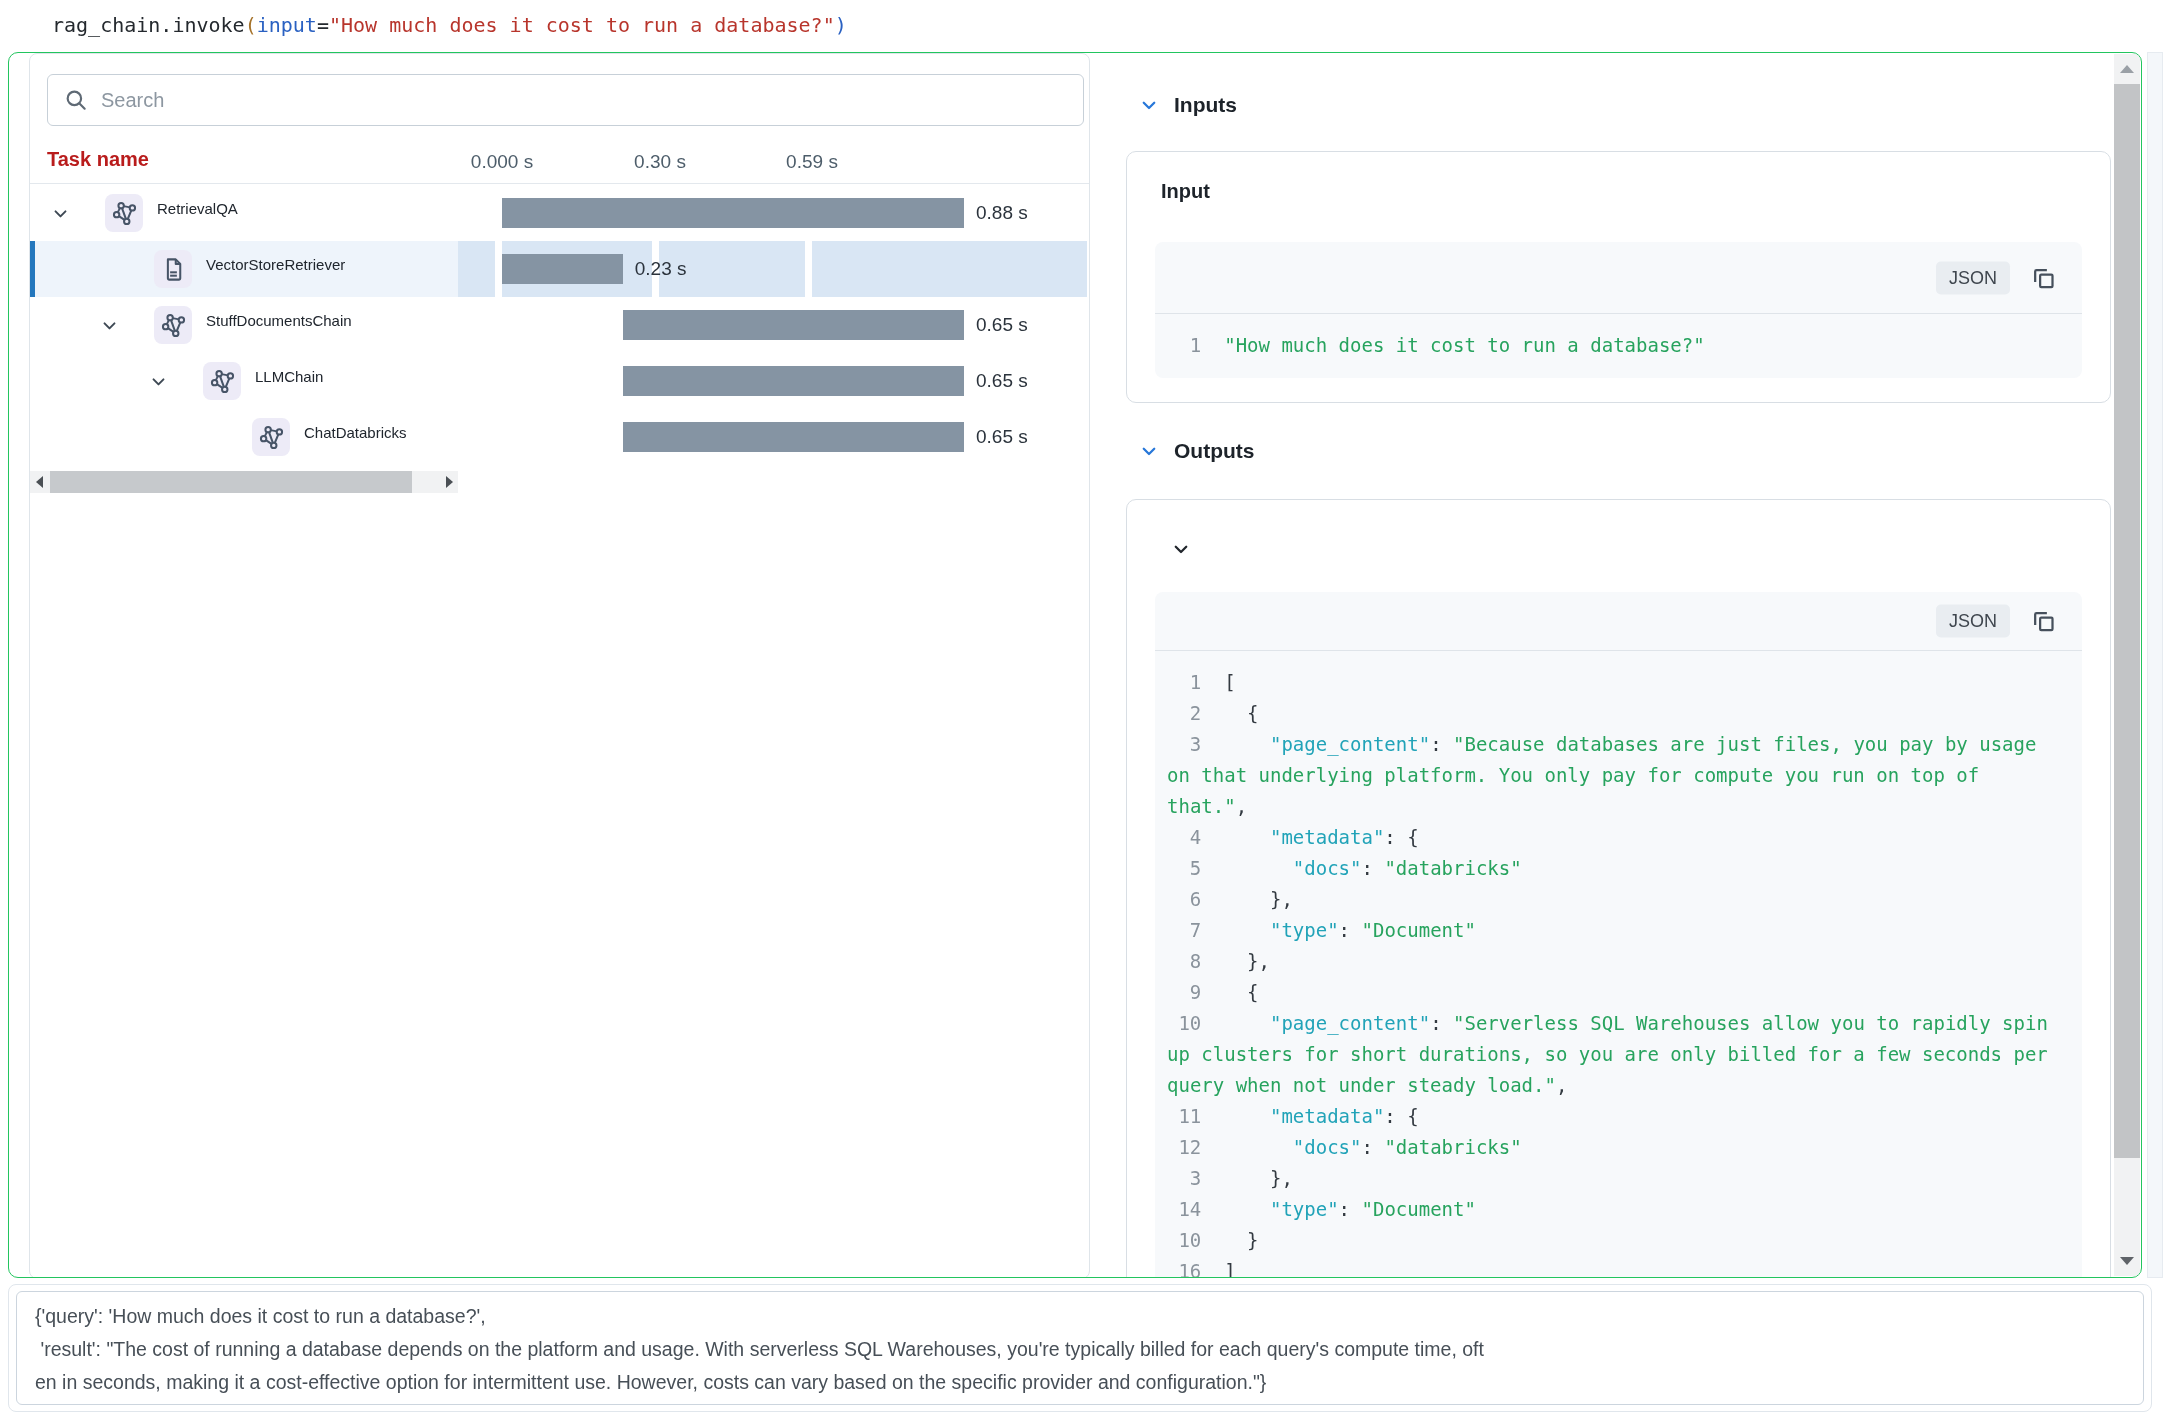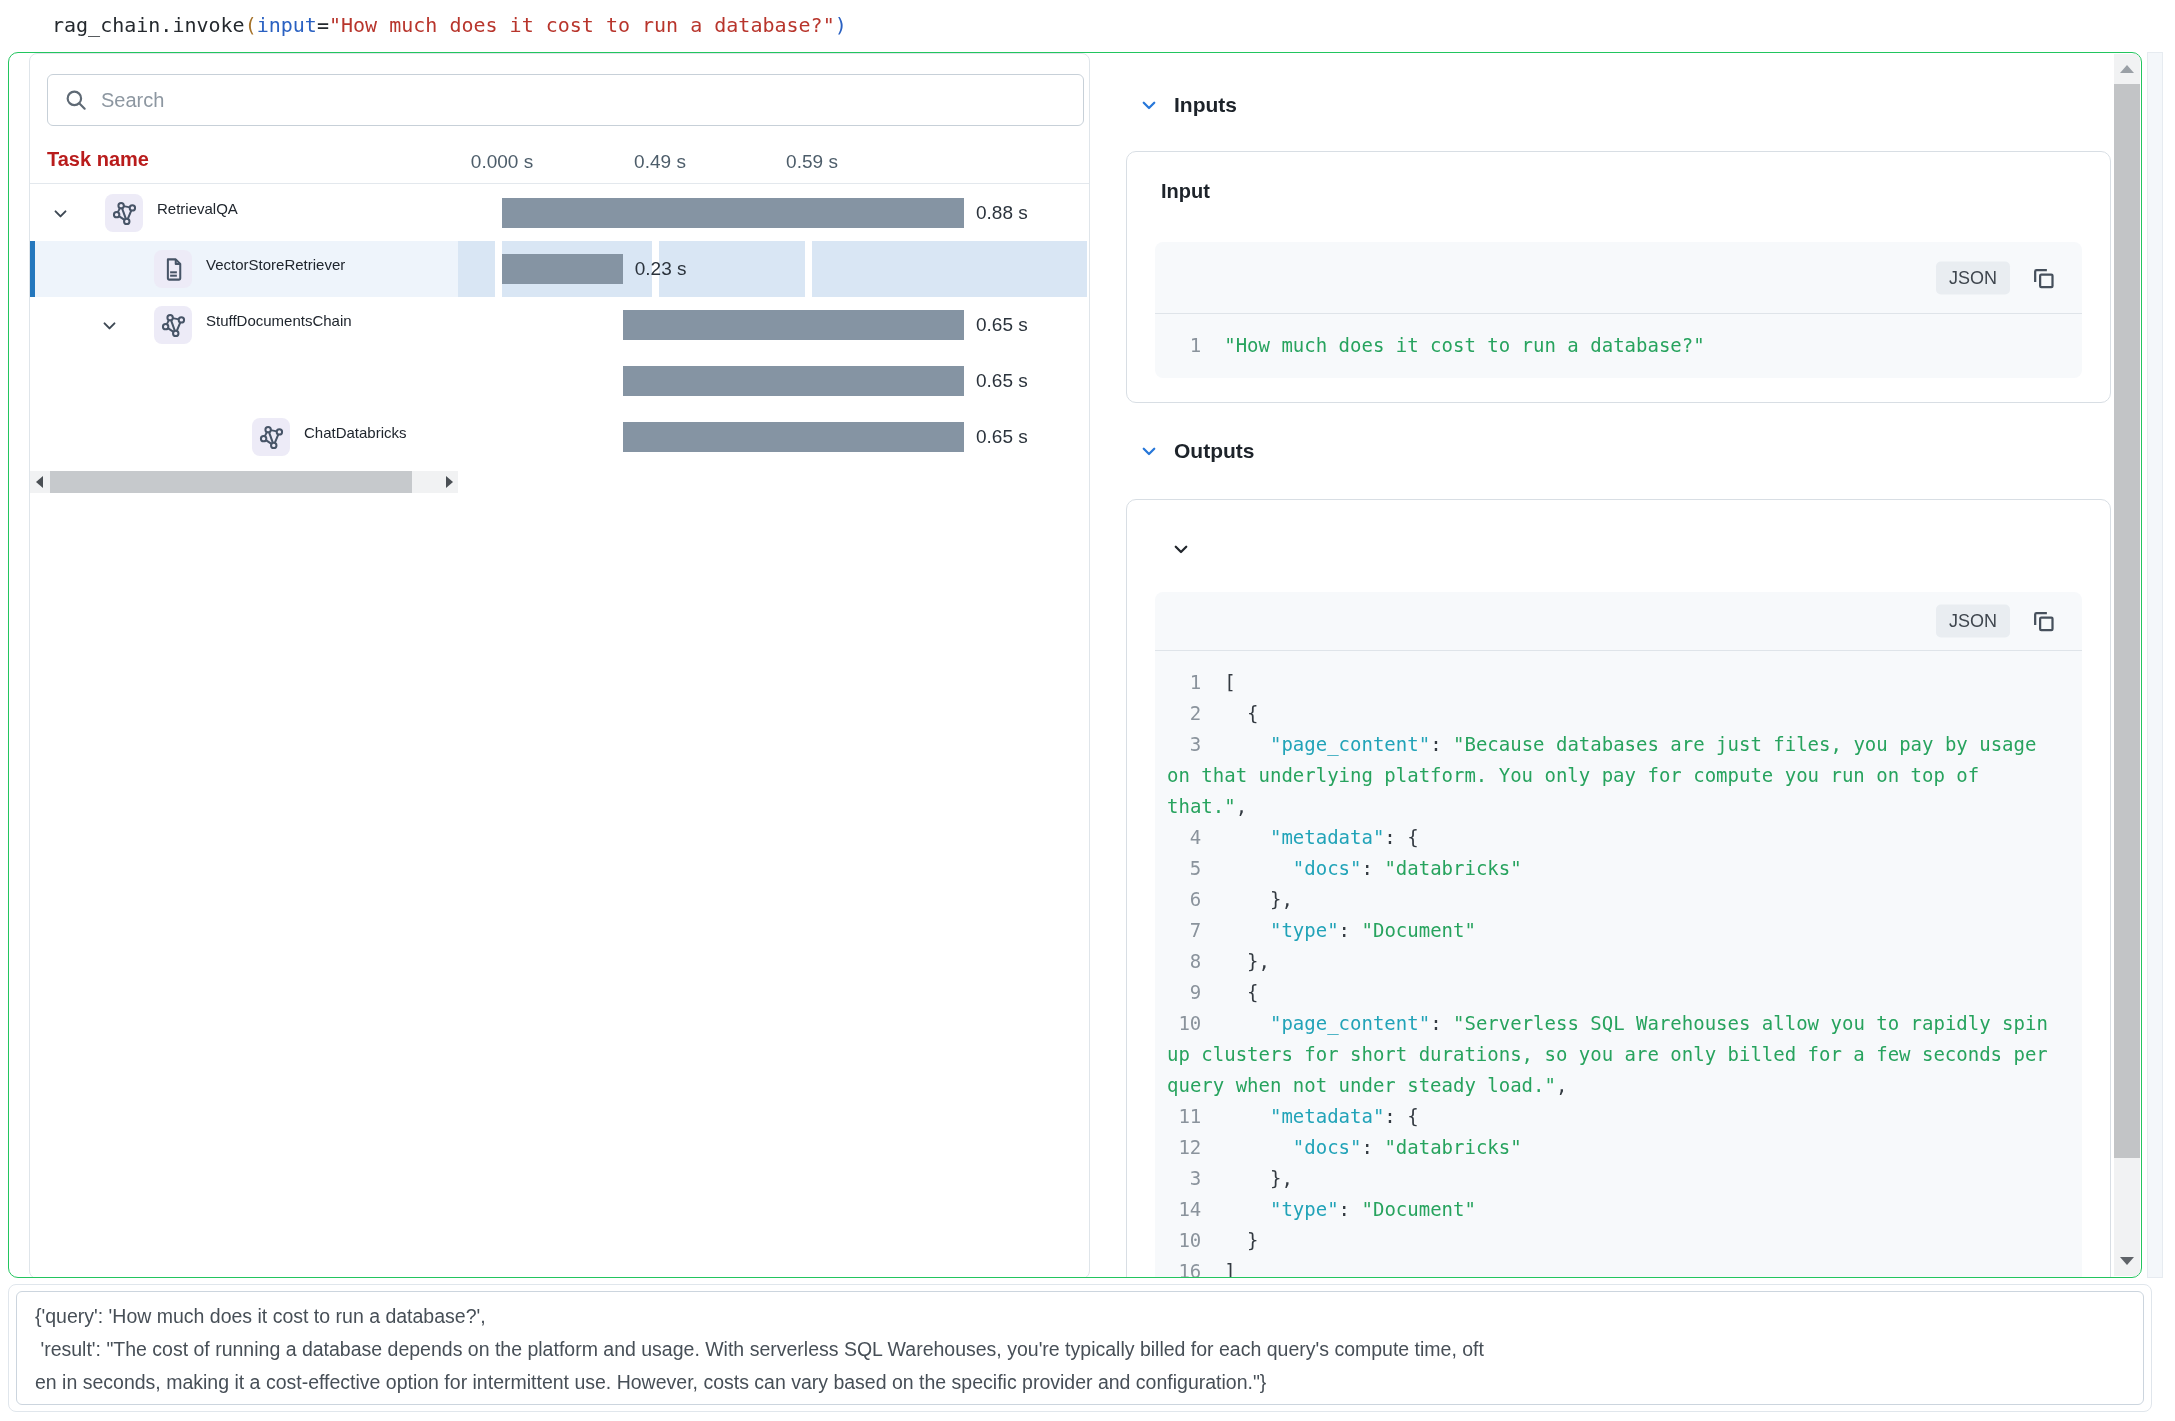--- a/index.html
+++ b/index.html
@@ -112,21 +112,21 @@
           <svg width="26" height="26" viewBox="0 0 24 24" fill="none" stroke="#5f6a75" stroke-width="2" stroke-linecap="round">
             <circle cx="10.5" cy="10.5" r="6.2"></circle>
               <line x1="15.2" y1="15.2" x2="20" y2="20"></line>
           </svg>
         </span>
         <input type="text" placeholder="Search" style="">
       </div>
 
       <div class="task-name-header">Task name</div>
       <span class="tick-label" style="left:472px">0.000 s</span>
-      <span class="tick-label" style="left:630px">0.49 s</span>
+      <span class="tick-label" style="left:630px">0.30 s</span>
       <span class="tick-label" style="left:782px">0.59 s</span>
       <div class="tree-header-divider"></div>
 
       <div id="tree-rows">
           <div class="row" style="top: 131px;">
 
     <div class="name-cell">
       <span class="expander" style="left: 22px;">
         <svg width="17" height="17" viewBox="0 0 24 24" fill="none" stroke="#3e4954" stroke-width="2.8" stroke-linecap="round" stroke-linejoin="round">
           <polyline points="5,9 12,16 19,9"></polyline>
@@ -195,20 +195,42 @@
         </svg>
 
       </span>
       <span class="row-label" style="left: 176px;">StuffDocumentsChain</span>
     </div>
     <div class="bar" style="left: 592.75px; width: 341.25px;"></div>
     <span class="duration" style="left: 946px;">0.65 s</span>
   </div>
           <div class="row" style="top: 299px;">
 
+    <div class="name-cell">
+      <span class="expander" style="left: 120px;">
+        <svg width="17" height="17" viewBox="0 0 24 24" fill="none" stroke="#3e4954" stroke-width="2.8" stroke-linecap="round" stroke-linejoin="round">
+          <polyline points="5,9 12,16 19,9"></polyline>
+        </svg>
+      </span>
+      <span class="icon-box" style="left: 173px;">
+        <svg class="i-chain" width="27" height="27" viewBox="0 0 24 24" fill="none" stroke="#475467" stroke-width="1.8" style="display: block;">
+          <line x1="9" y1="5" x2="19" y2="7"></line>
+                  <line x1="9" y1="5" x2="5" y2="13"></line>
+          <line x1="5" y1="13" x2="14" y2="19"></line>
+                  <line x1="19" y1="7" x2="14" y2="19"></line>
+                  <line x1="9" y1="5" x2="14" y2="19"></line>
+          <circle cx="9" cy="5" r="2.4" fill="#edebf7"></circle>
+                  <circle cx="19" cy="7" r="2.4" fill="#edebf7"></circle>
+          <circle cx="5" cy="13" r="2.4" fill="#edebf7"></circle>
+                  <circle cx="14" cy="19" r="2.4" fill="#edebf7"></circle>
+        </svg>
+
+      </span>
+      <span class="row-label" style="left: 225px;">LLMChain</span>
+    </div>
     <div class="bar" style="left: 592.75px; width: 341.25px;"></div>
     <span class="duration" style="left: 946px;">0.65 s</span>
   </div>
           <div class="row" style="top: 355px;">
 
     <div class="name-cell">
 
       <span class="icon-box" style="left: 222px;">
         <svg class="i-chain" width="27" height="27" viewBox="0 0 24 24" fill="none" stroke="#475467" stroke-width="1.8" style="display: block;">
           <line x1="9" y1="5" x2="19" y2="7"></line>

